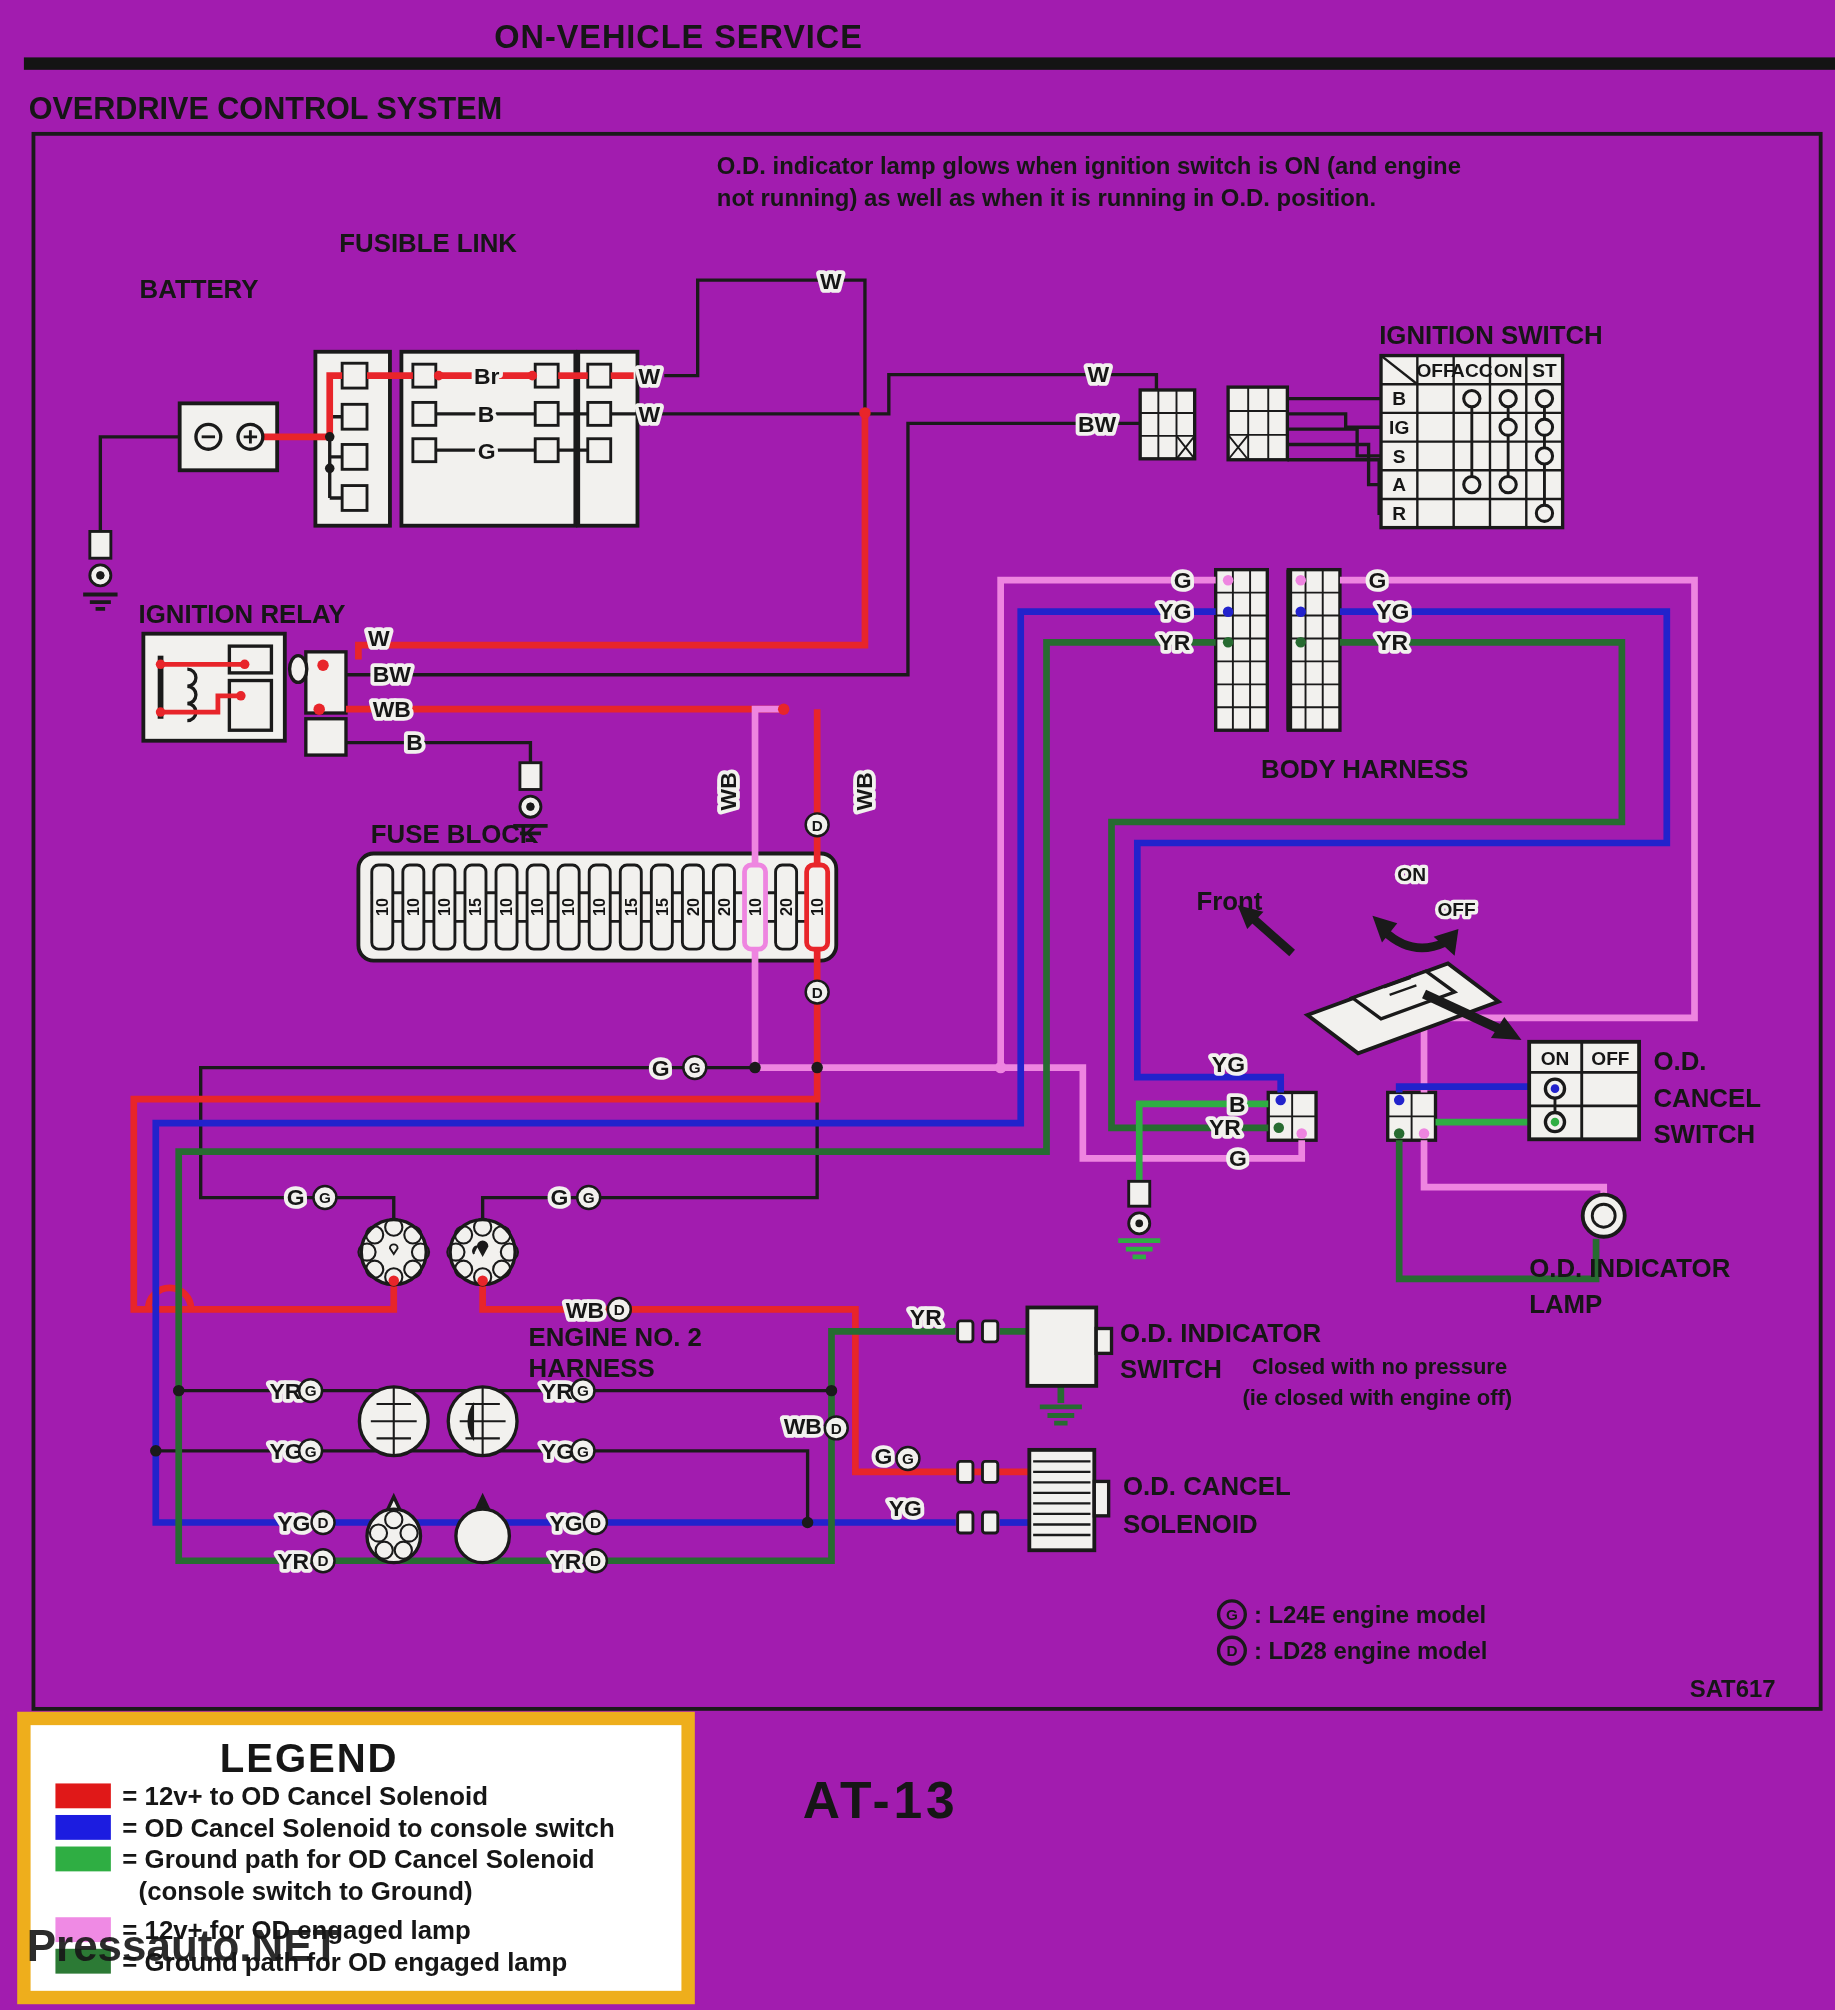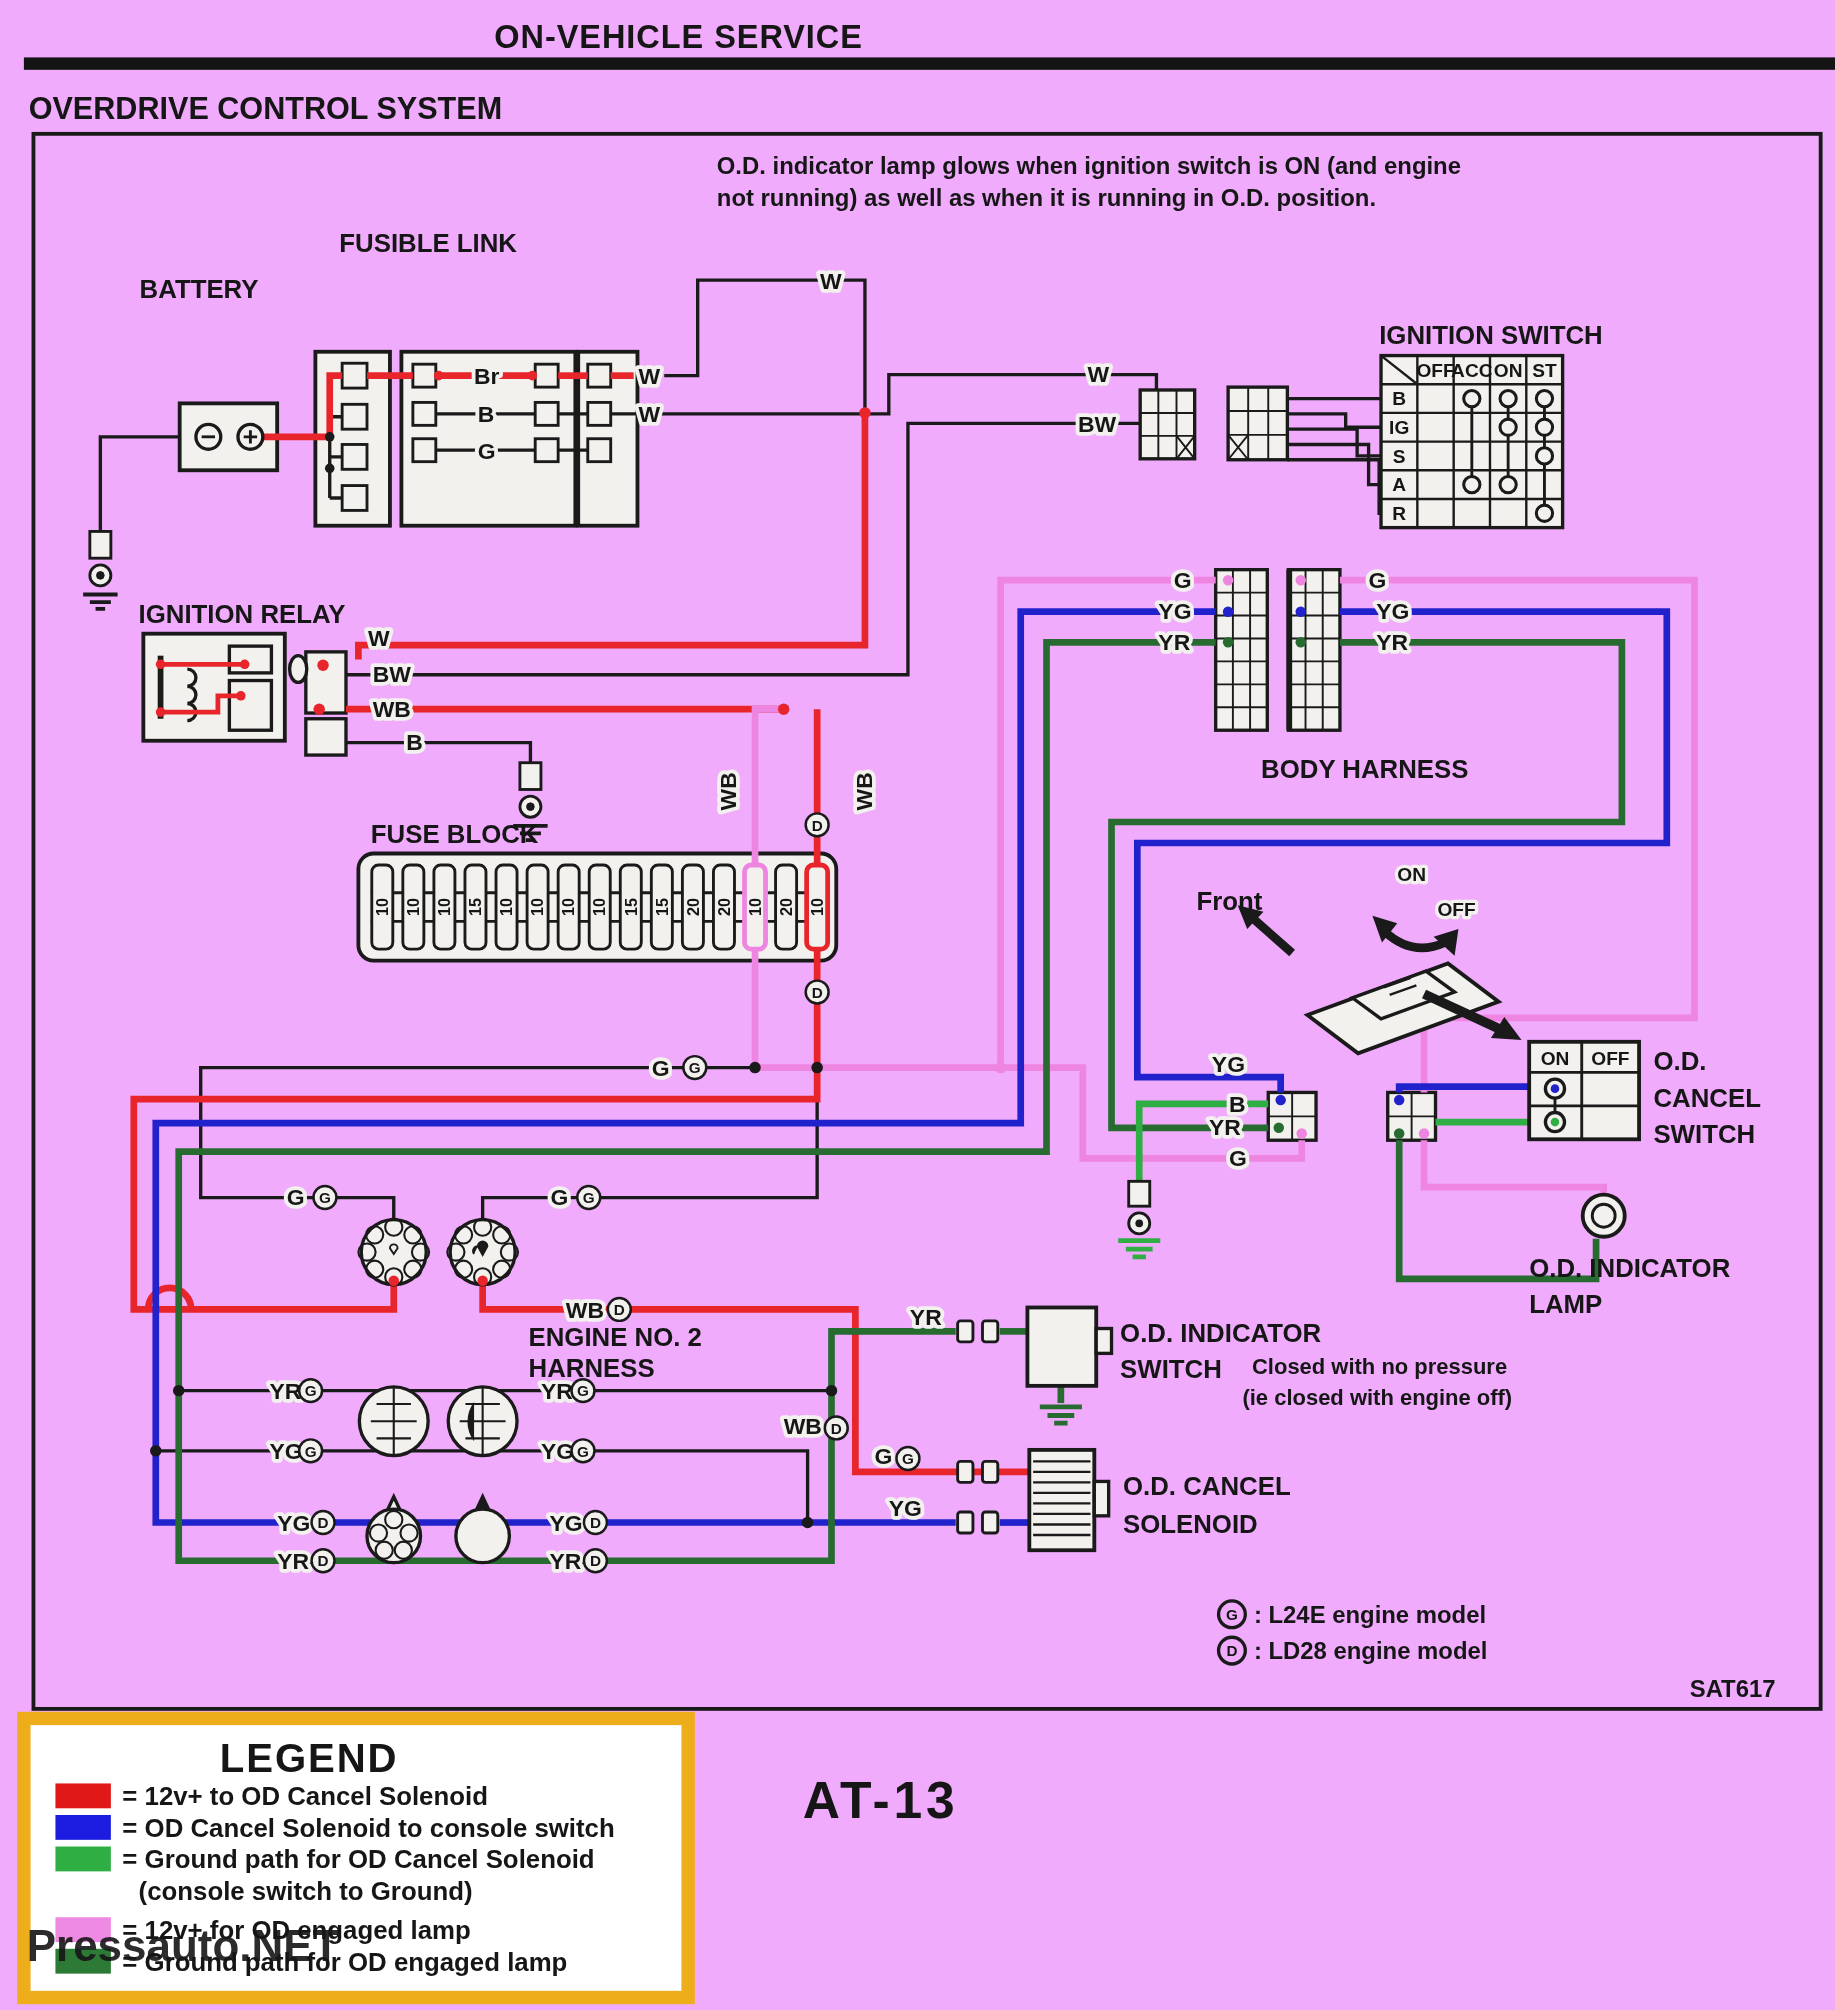--- a/index.html
+++ b/index.html
@@ -1,16 +1,16 @@
 <!DOCTYPE html>
 <html><head>
 <meta charset="utf-8">
 <style>
   html,body{margin:0;padding:0;background:#e8e7e4;}
-  #page{position:relative;width:1835px;height:2010px;background:#f0abfc;font-family:"Liberation Sans",sans-serif;overflow:hidden;}
+  #page{position:relative;width:1835px;height:2010px;background:#a21caf;font-family:"Liberation Sans",sans-serif;overflow:hidden;}
   svg{position:absolute;left:0;top:0;}
   text{font-family:"Liberation Sans",sans-serif;fill:#161616;}
   .h1{font-size:34px;font-weight:bold;letter-spacing:1px;}
   .h2{font-size:32px;font-weight:bold;}
   .comp{font-size:27px;font-weight:bold;}
   .note{font-size:25px;font-weight:bold;}
   .wl{font-size:24px;font-weight:bold;paint-order:stroke;stroke:#f2f1ee;stroke-width:8px;stroke-linejoin:round;}
   .wls{font-size:20px;font-weight:bold;paint-order:stroke;stroke:#f2f1ee;stroke-width:7px;stroke-linejoin:round;}
   .cl{font-size:16px;font-weight:bold;text-anchor:middle;}
   .tbl{font-size:20px;font-weight:bold;text-anchor:middle;}

